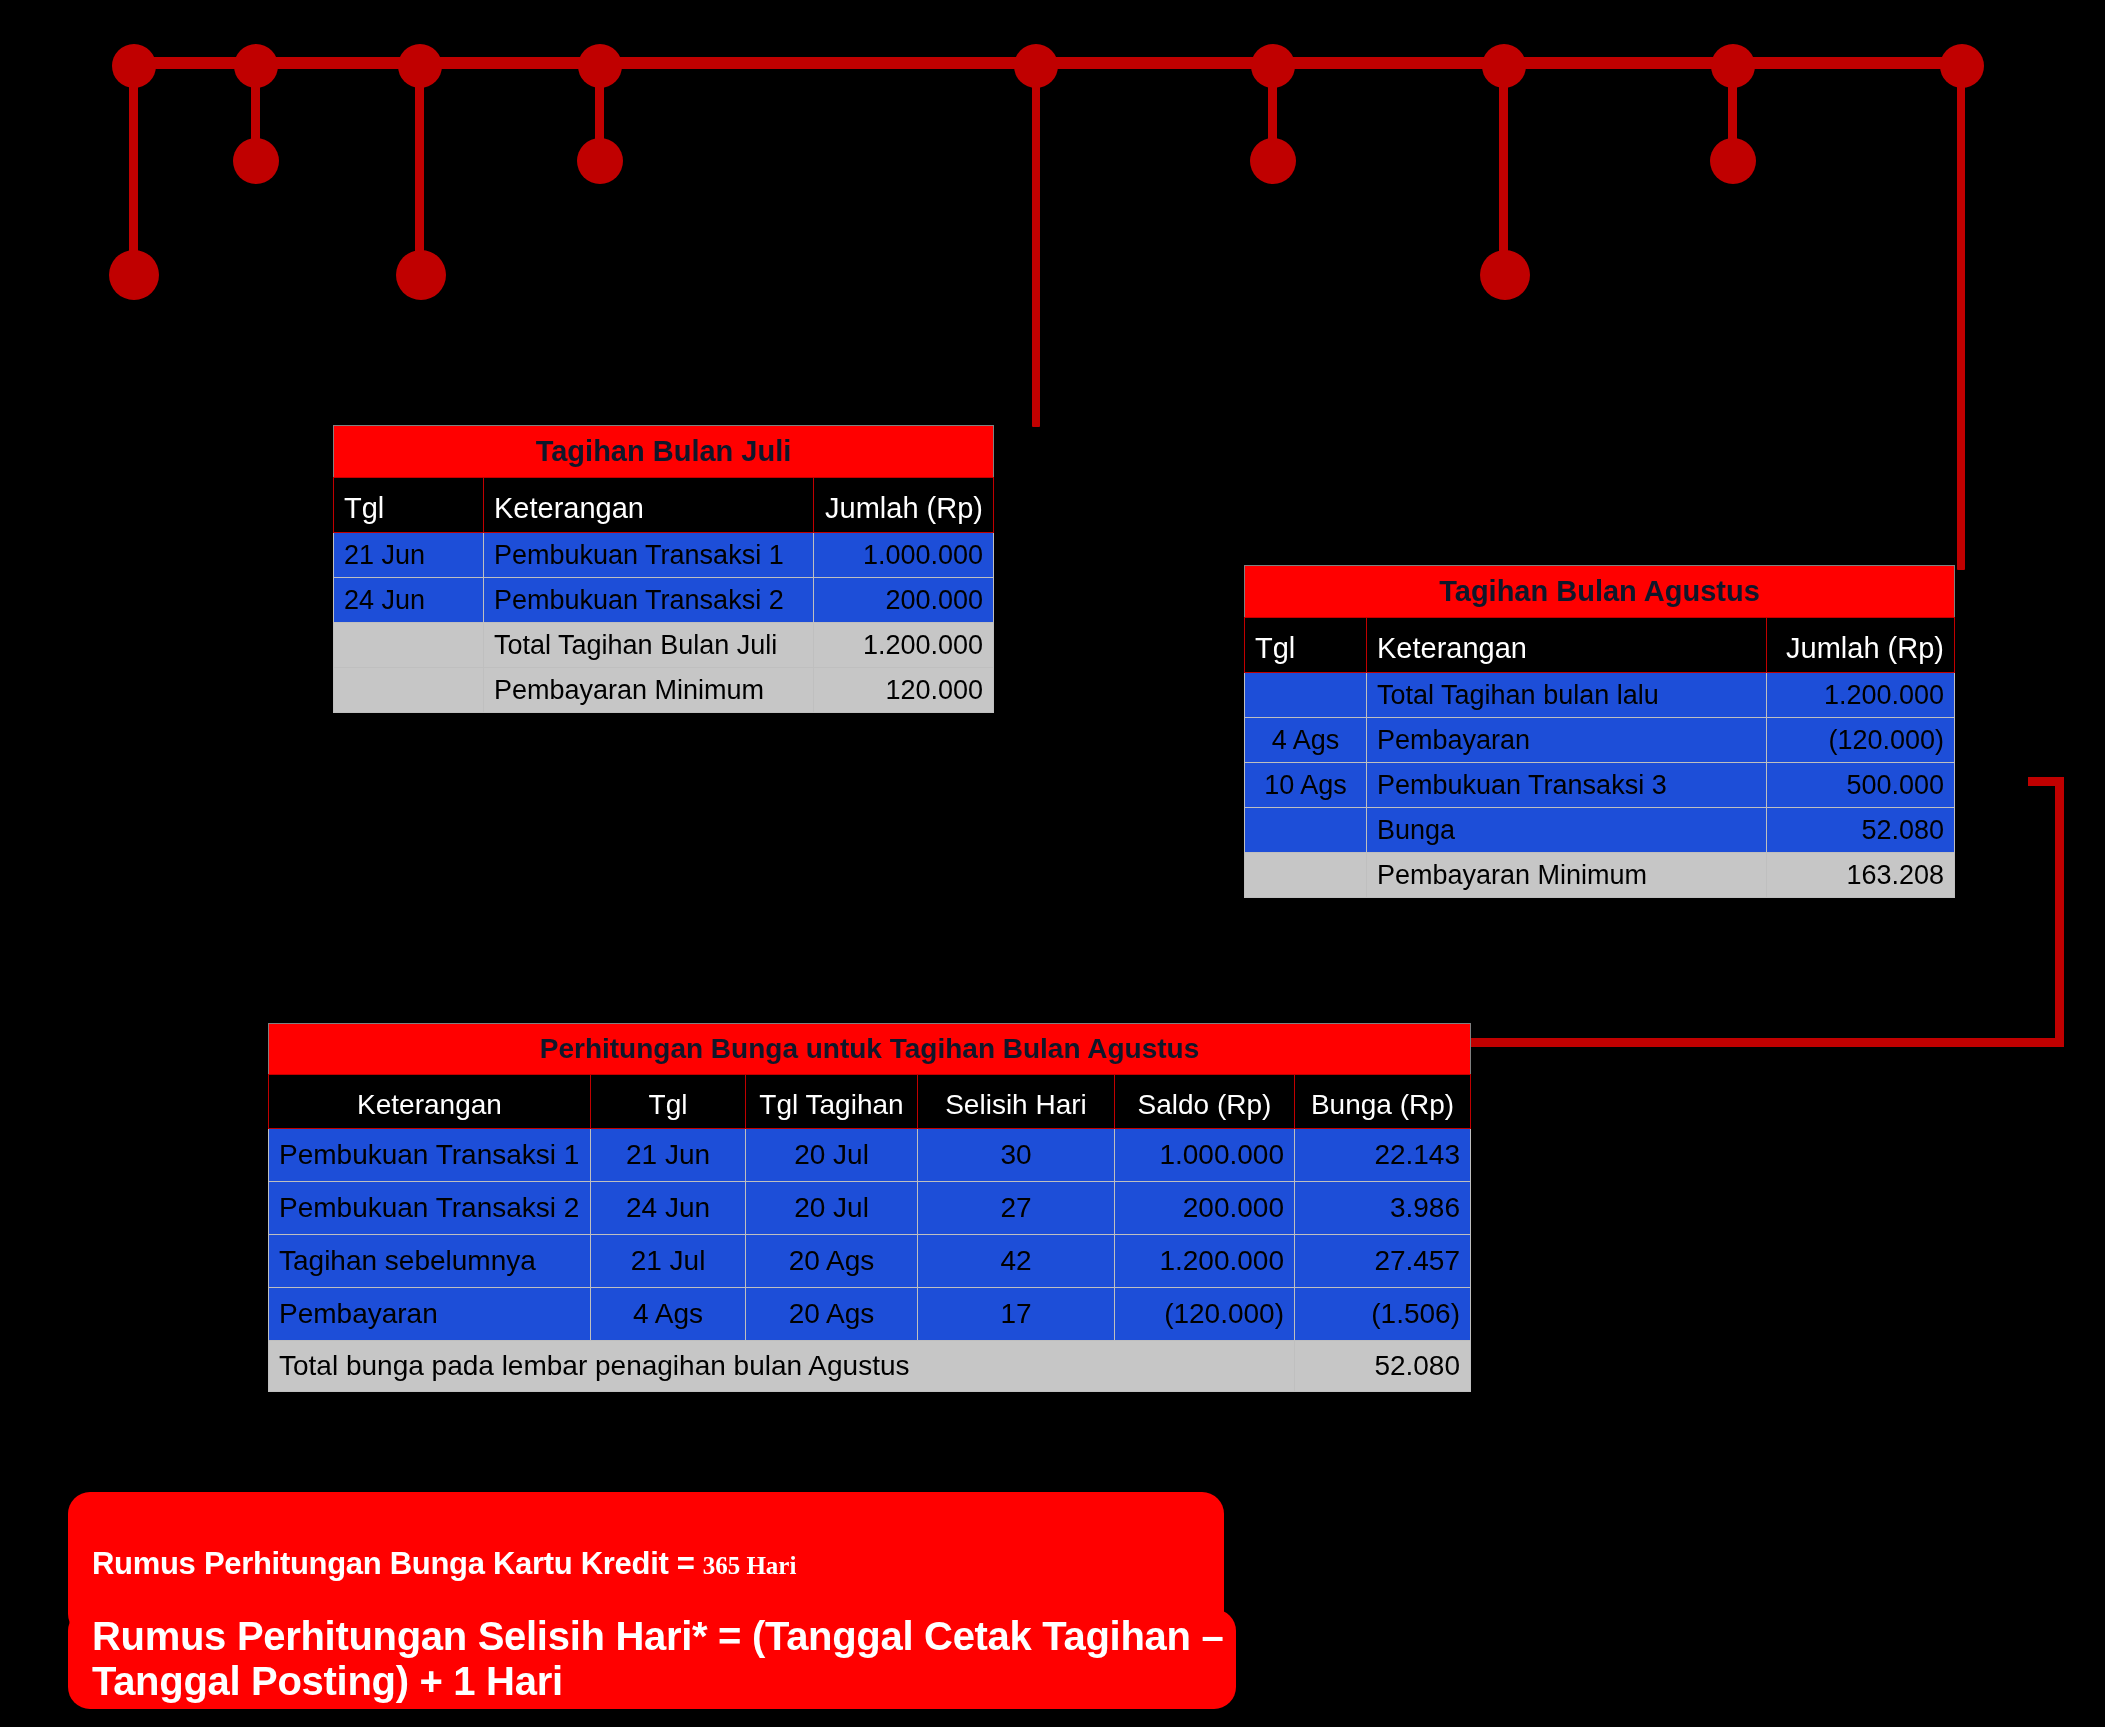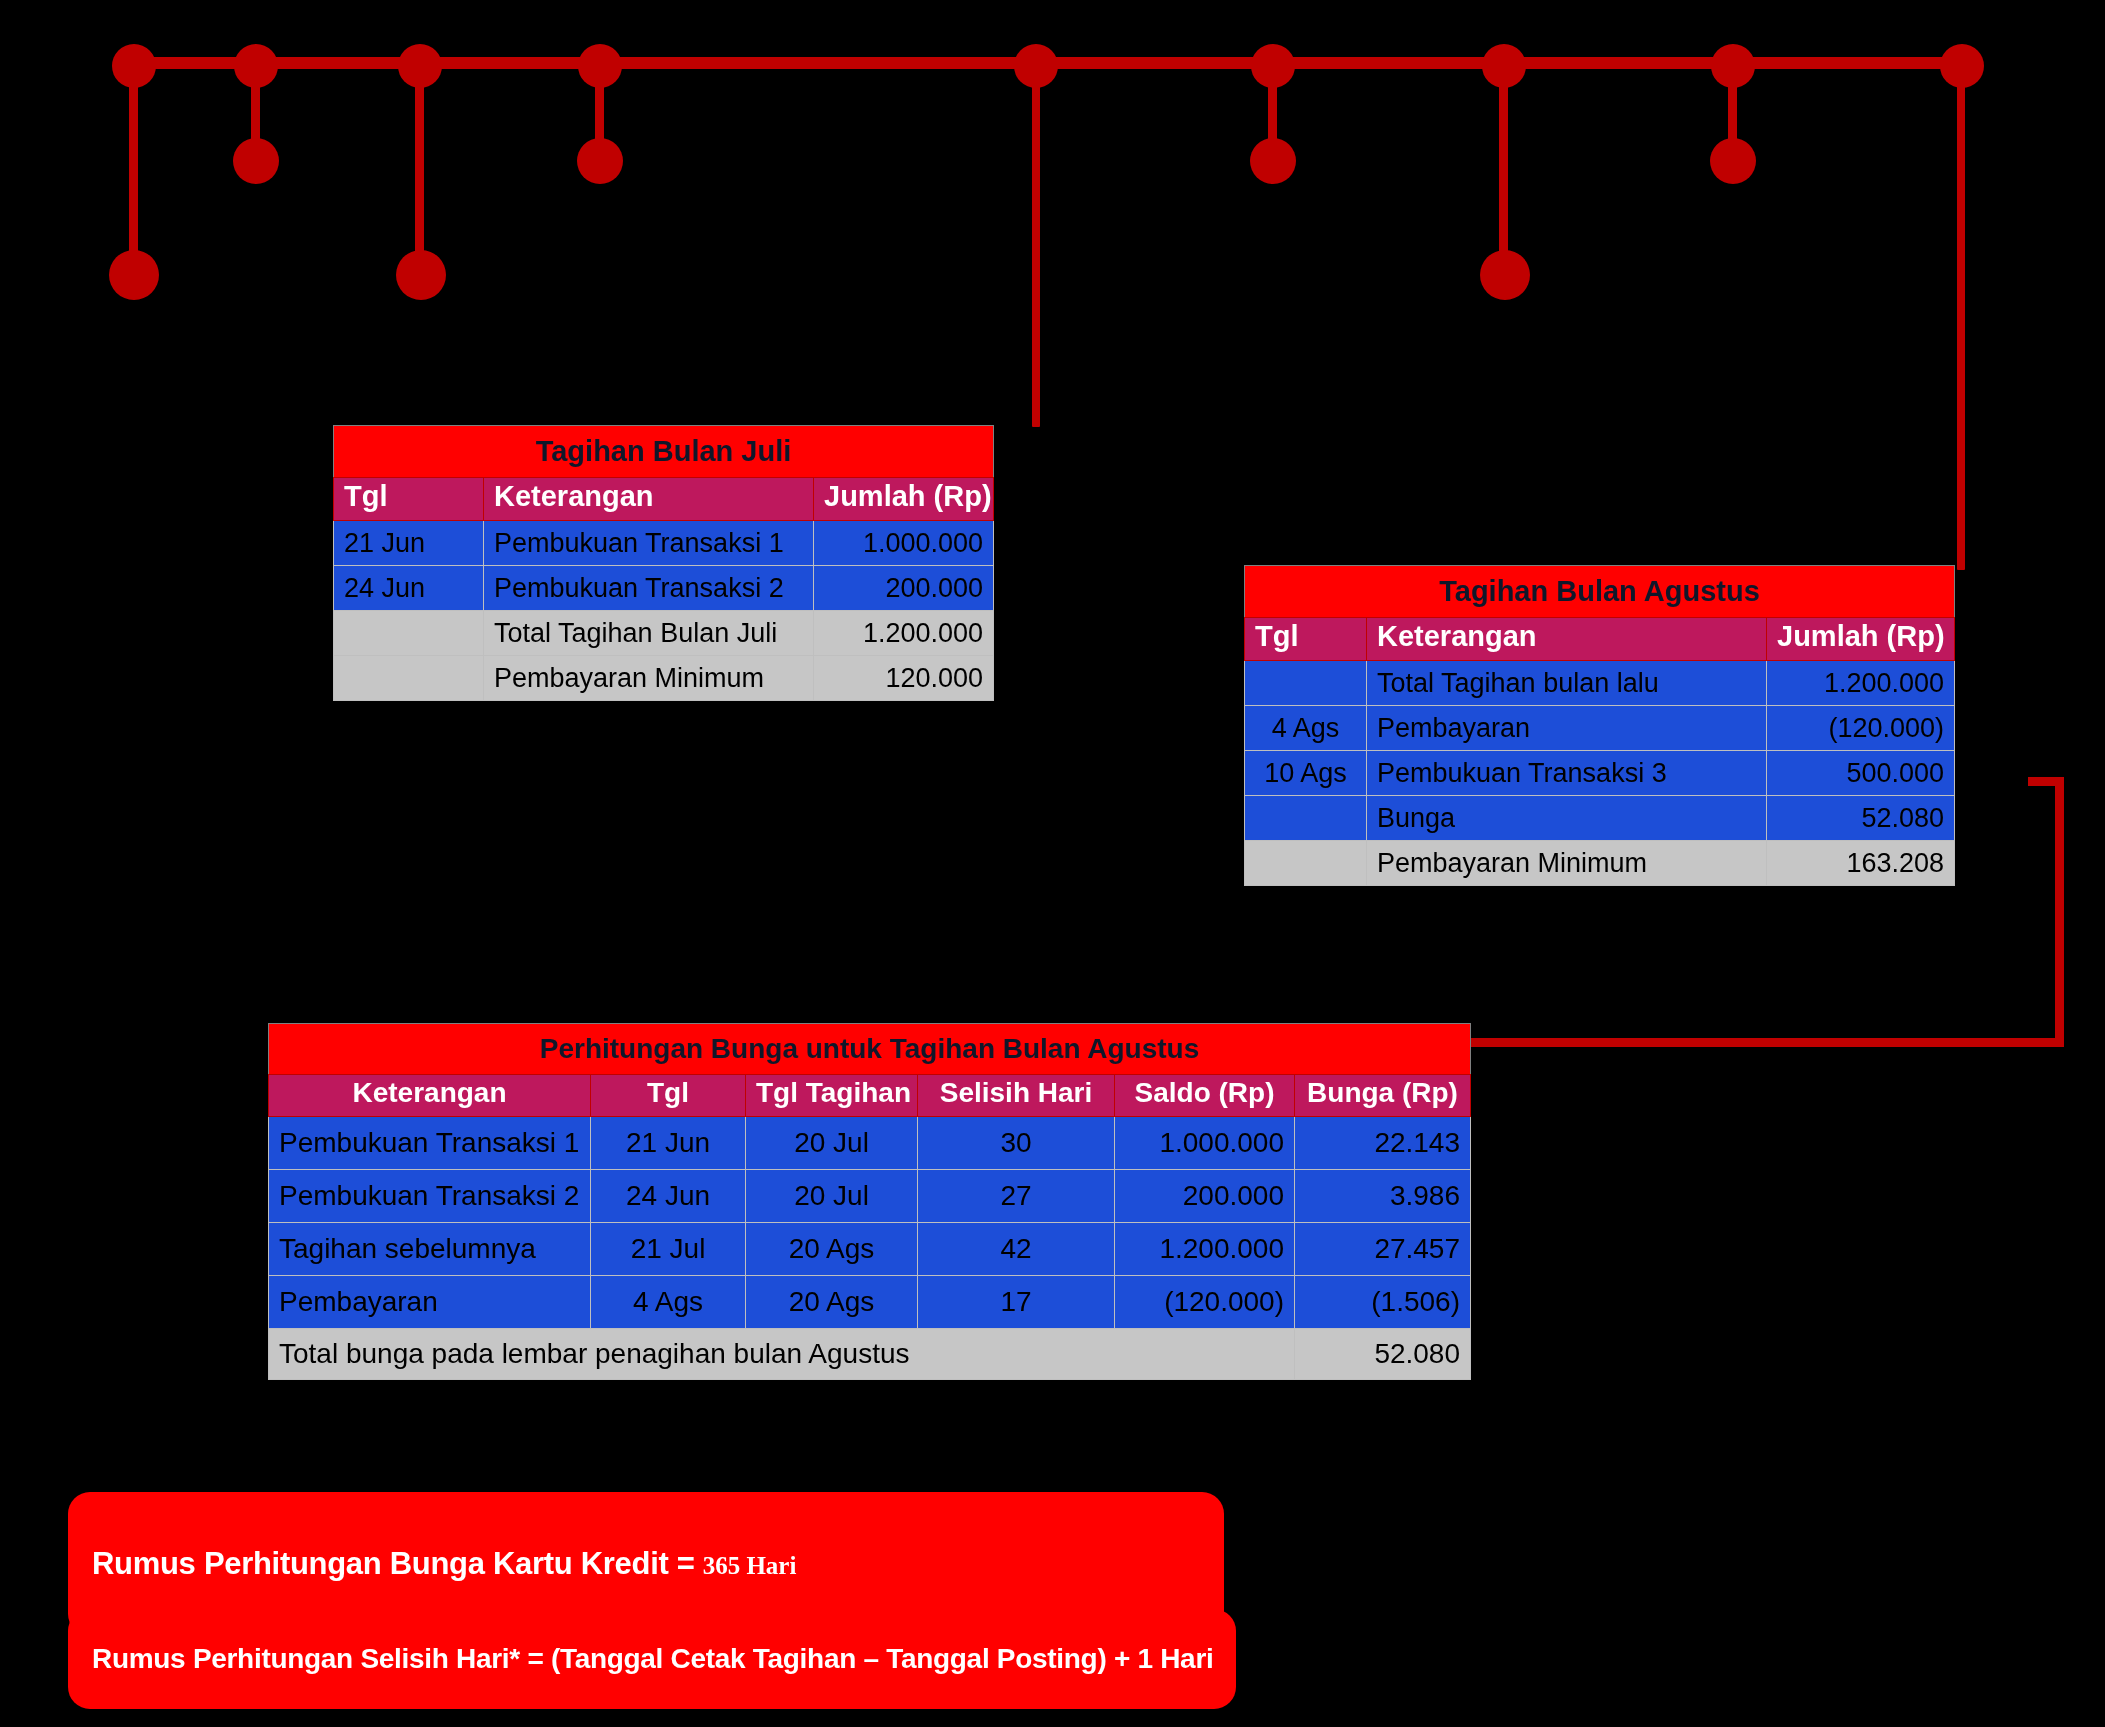--- a/index.html
+++ b/index.html
@@ -18,22 +18,22 @@
   
   .tbl{position:absolute;border-collapse:collapse;table-layout:fixed;
        background:#F2F2F2;border:1px solid #808080;}
   .tbl td,.tbl th{border:1px solid #BFBFBF;padding:0 10px;
        font-size:27px;font-weight:normal;color:#000;
        font-family:"Liberation Sans",sans-serif;
        white-space:nowrap;overflow:hidden;}
   .tbl .title-cell{background:#FF0000;color:#0f172a;font-weight:bold;
        text-align:center;font-size:29px;border:none;
        padding-top:9px;padding-bottom:9px;}
-  .tbl .hdr{background:#be185d;color:#fff;font-weight:bold;font-size:29px;
-       border-color:#C00000;padding-top:2px;padding-bottom:7px;}
+  .tbl .hdr{background:#000000;color:#fff;font-weight:normal;font-size:29px;
+       border-color:#C00000;padding-top:14px;padding-bottom:7px;}
   .tbl tr.body-row td{background:#1d4ed8;height:44px;}
   .tbl tr.total-row td{background:#C6C6C6;height:44px;}
   .num{text-align:right;}
   .ctr{text-align:center;}
   .lft{text-align:left;}
 
   
   #tbl-juli{left:333px;top:425px;width:660px;}
   #tbl-juli col.c1{width:150px;} #tbl-juli col.c2{width:330px;} #tbl-juli col.c3{width:180px;}
 
@@ -56,21 +56,21 @@
   #formula-bunga{left:68px;top:1492px;width:1156px;height:144px;}
   #formula-hari{left:68px;top:1609px;width:1168px;height:100px;}
   .f-label{font-weight:bold;font-size:31px;color:#fff;padding-left:24px;
        font-family:"Liberation Sans",sans-serif;letter-spacing:-0.3px;}
   .frac{display:inline-block;text-align:center;vertical-align:middle;
        font-family:"Liberation Serif",serif;font-weight:bold;color:#fff;
        margin-left:8px;}
   .frac .numerator{font-size:25px;padding:0 6px 3px 6px;
        border-bottom:2.5px solid #fff;display:block;}
   .frac .denominator{font-size:25px;padding-top:4px;display:block;}
-  #formula-hari .f-label{font-size:28px;}
+  #formula-hari .f-label{font-size:40px;}
 </style>
 </head>
 <body>
 
 <div id="timeline">
   <div class="tl-bar" style="left:118px;top:57px;width:1850px;"></div>
 
   <div class="tl-stem" style="left:129px;top:62px;height:205px;"></div>
   <div class="tl-node" style="left:112px;top:44px;width:44px;height:44px;"></div>
   <div class="tl-node" style="left:109px;top:250px;width:50px;height:50px;"></div>

